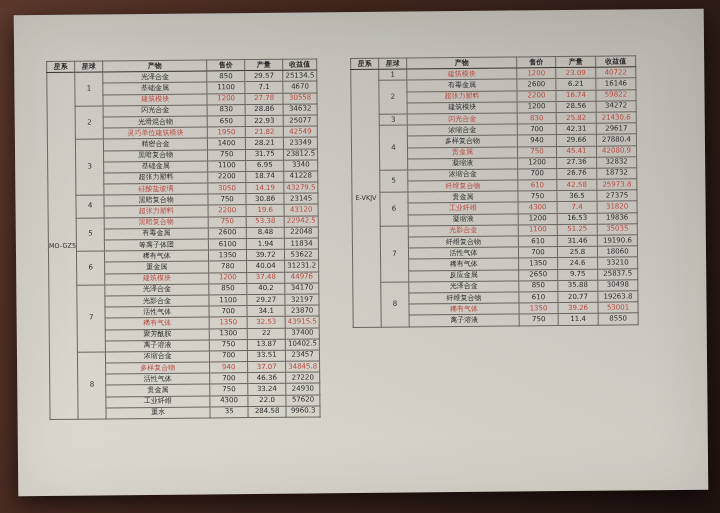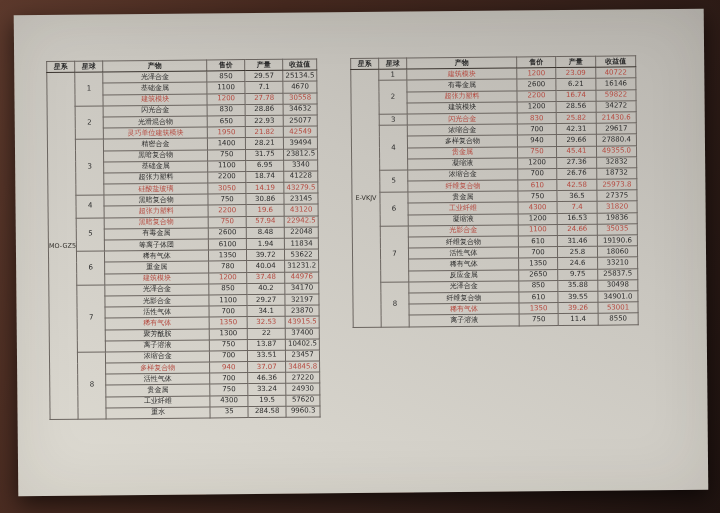--- a/index.html
+++ b/index.html
@@ -98,21 +98,21 @@
             <td class="red">灵巧单位建筑模块</td>
             <td class="red">1950</td>
             <td class="red">21.82</td>
             <td class="red">42549</td>
           </tr>
           <tr class="group-start">
             <td rowspan="5" class="planet">3</td>
             <td>精密合金</td>
             <td>1400</td>
             <td>28.21</td>
-            <td>39494</td>
+            <td>23349</td>
           </tr>
           <tr>
             <td>黑暗复合物</td>
             <td>750</td>
             <td>31.75</td>
             <td>23812.5</td>
           </tr>
           <tr>
             <td>基础金属</td>
             <td>1100</td>
@@ -141,21 +141,21 @@
           <tr>
             <td class="red">超张力塑料</td>
             <td class="red">2200</td>
             <td class="red">19.6</td>
             <td class="red">43120</td>
           </tr>
           <tr class="group-start">
             <td rowspan="3" class="planet">5</td>
             <td class="red">黑暗复合物</td>
             <td class="red">750</td>
-            <td class="red">57.94</td>
+            <td class="red">53.38</td>
             <td class="red">22942.5</td>
           </tr>
           <tr>
             <td>有毒金属</td>
             <td>2600</td>
             <td>8.48</td>
             <td>22048</td>
           </tr>
           <tr>
             <td>等离子体团</td>
@@ -240,21 +240,21 @@
           </tr>
           <tr>
             <td>贵金属</td>
             <td>750</td>
             <td>33.24</td>
             <td>24930</td>
           </tr>
           <tr>
             <td>工业纤维</td>
             <td>4300</td>
-            <td>19.5</td>
+            <td>22.0</td>
             <td>57620</td>
           </tr>
           <tr>
             <td>重水</td>
             <td>35</td>
             <td>284.58</td>
             <td>9960.3</td>
           </tr>
         </tbody>
       </table>
@@ -320,21 +320,21 @@
           <tr>
             <td>多样复合物</td>
             <td>940</td>
             <td>29.66</td>
             <td>27880.4</td>
           </tr>
           <tr>
             <td class="red">贵金属</td>
             <td class="red">750</td>
             <td class="red">45.41</td>
-            <td class="red">49355.0</td>
+            <td class="red">42080.9</td>
           </tr>
           <tr>
             <td>凝缩液</td>
             <td>1200</td>
             <td>27.36</td>
             <td>32832</td>
           </tr>
           <tr class="group-start">
             <td rowspan="2" class="planet">5</td>
             <td>浓缩合金</td>
@@ -364,21 +364,21 @@
           <tr>
             <td>凝缩液</td>
             <td>1200</td>
             <td>16.53</td>
             <td>19836</td>
           </tr>
           <tr class="group-start">
             <td rowspan="5" class="planet">7</td>
             <td class="red">光影合金</td>
             <td class="red">1100</td>
-            <td class="red">24.66</td>
+            <td class="red">51.25</td>
             <td class="red">35035</td>
           </tr>
           <tr>
             <td>纤维复合物</td>
             <td>610</td>
             <td>31.46</td>
             <td>19190.6</td>
           </tr>
           <tr>
             <td>活性气体</td>
@@ -401,22 +401,22 @@
           <tr class="group-start">
             <td rowspan="4" class="planet">8</td>
             <td>光泽合金</td>
             <td>850</td>
             <td>35.88</td>
             <td>30498</td>
           </tr>
           <tr>
             <td>纤维复合物</td>
             <td>610</td>
-            <td>39.55</td>
-            <td>34901.0</td>
+            <td>20.77</td>
+            <td>19263.8</td>
           </tr>
           <tr>
             <td class="red">稀有气体</td>
             <td class="red">1350</td>
             <td class="red">39.26</td>
             <td class="red">53001</td>
           </tr>
           <tr>
             <td>离子溶液</td>
             <td>750</td>

